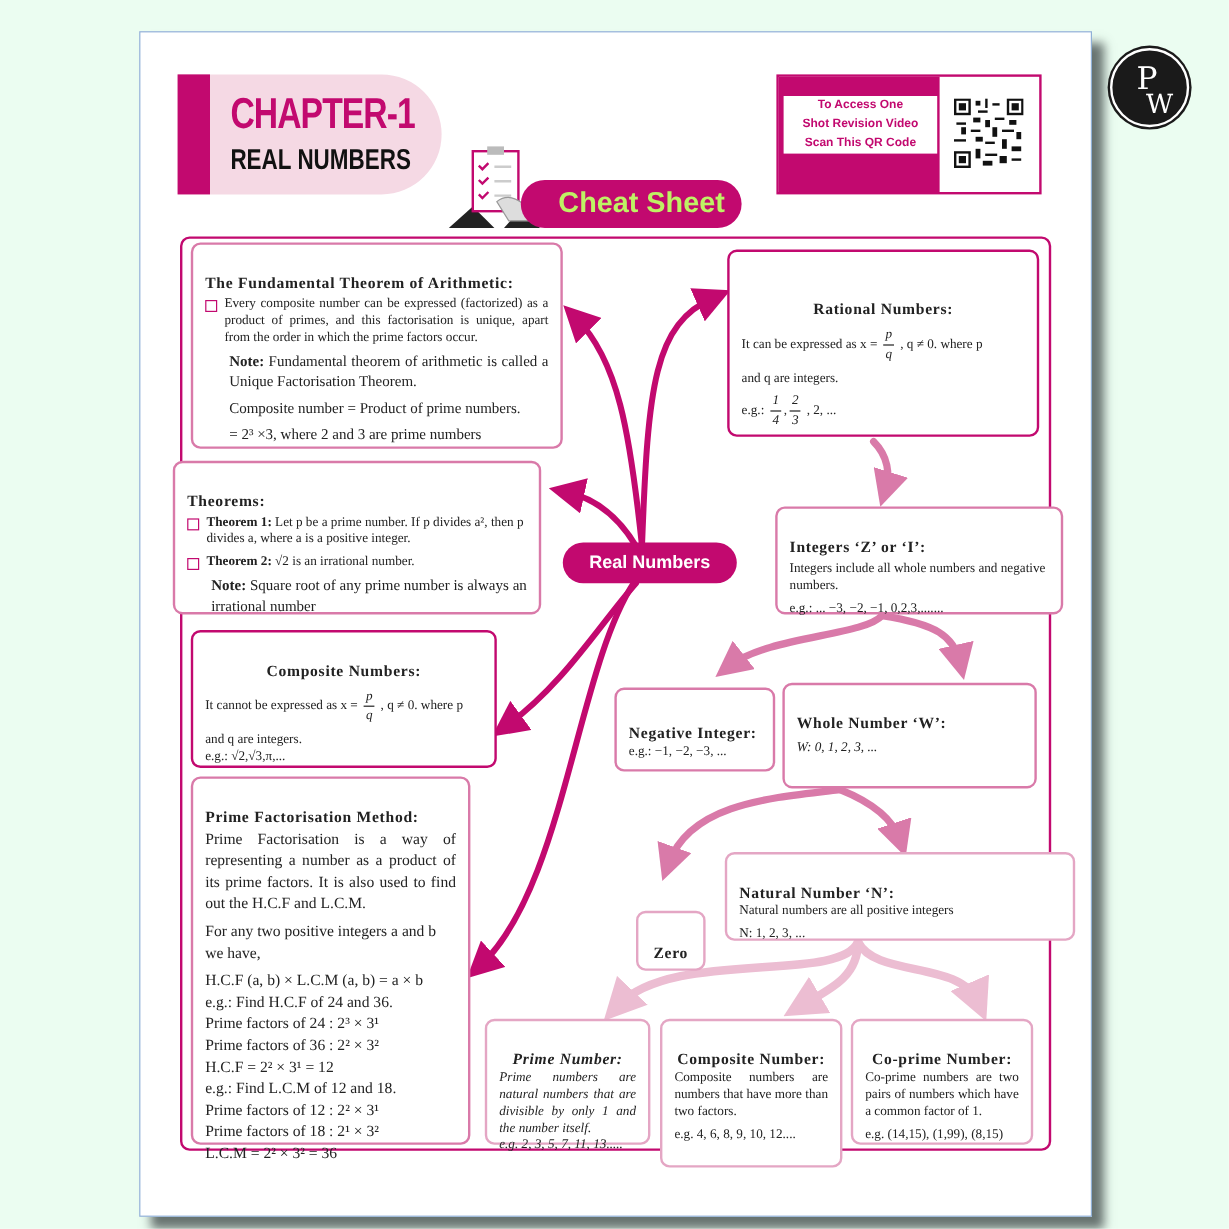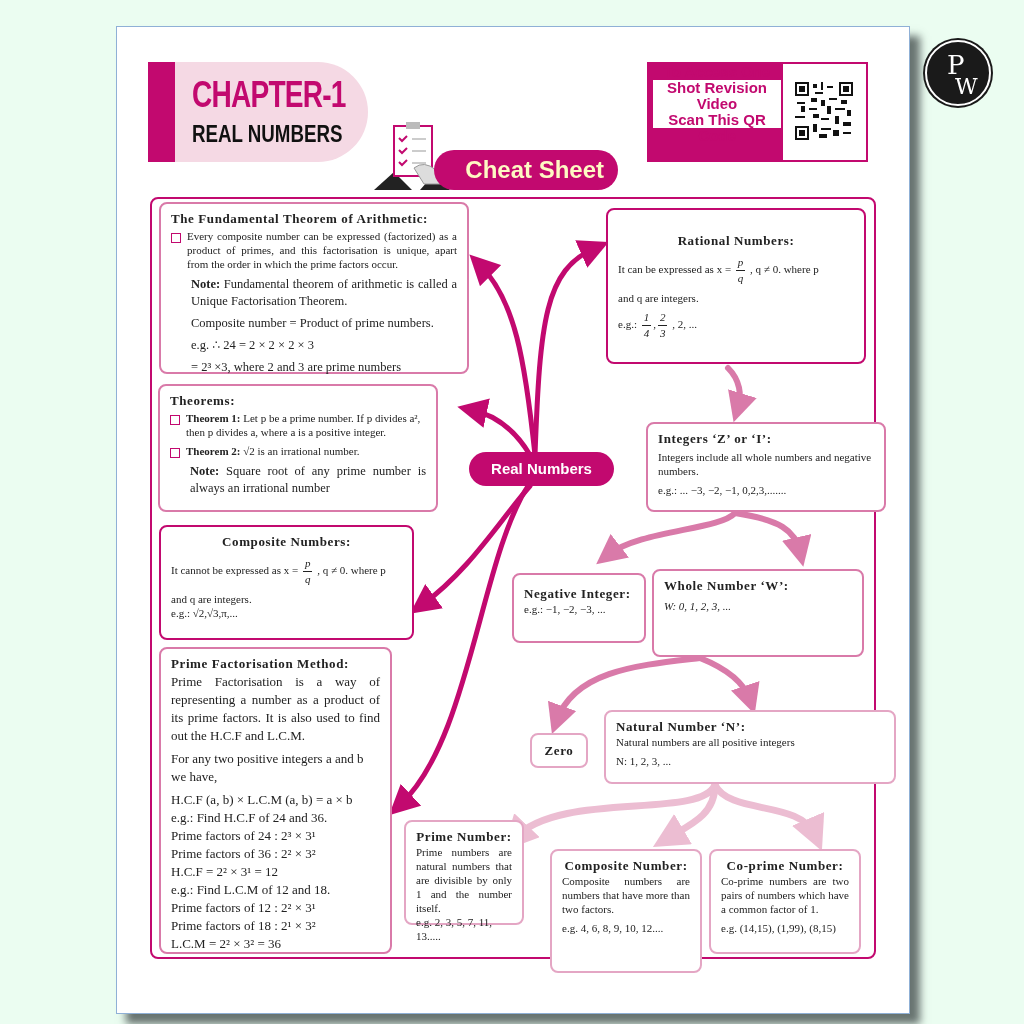--- a/index.html
+++ b/index.html
@@ -3,28 +3,28 @@
 <meta charset="utf-8">
 <style>
   html,body{margin:0;padding:0;}
   body{width:1024px;height:1024px;background:#ebfdf1;position:relative;overflow:hidden;font-family:"Liberation Serif",serif;color:#222;}
   .page{position:absolute;left:116px;top:26px;width:792px;height:986px;background:#fff;border:1px solid #8fb0d6;box-shadow:10px 10px 8px rgba(60,70,70,0.75);}
   .abs{position:absolute;}
   .chapter-wrap{left:148px;top:62px;width:220px;height:100px;background:#f5d9e4;border-radius:0 50px 50px 0;}
   .chapter-bar{left:148px;top:62px;width:27px;height:100px;background:#c2096f;}
   .chapter-title{left:192px;top:74px;font-family:"Liberation Sans",sans-serif;font-weight:bold;font-size:36px;color:#c2096f;letter-spacing:-1px;transform:scaleX(0.78);transform-origin:left;}
   .chapter-sub{left:192px;top:120px;font-family:"Liberation Sans",sans-serif;font-weight:bold;font-size:24px;color:#111;transform:scaleX(0.78);transform-origin:left;}
-  .cheat{left:434px;top:150px;width:184px;height:40px;background:#c2096f;border-radius:22px;color:#fef9c3;font-family:"Liberation Sans",sans-serif;font-weight:bold;font-size:24px;line-height:40px;text-align:right;padding-right:14px;box-sizing:border-box;}
+  .cheat{left:434px;top:150px;width:184px;height:40px;background:#c2096f;border-radius:22px;color:#bef264;font-family:"Liberation Sans",sans-serif;font-weight:bold;font-size:24px;line-height:40px;text-align:right;padding-right:14px;box-sizing:border-box;}
   .qr-box{left:647px;top:62px;width:221px;height:100px;border:2px solid #c2096f;box-sizing:border-box;background:#fff;}
   .qr-left{position:absolute;left:0;top:0;width:134px;height:96px;background:#c2096f;}
-  .qr-inner{position:absolute;left:4px;top:16px;width:128px;height:48px;background:#fff;display:flex;align-items:center;justify-content:center;text-align:center;font-family:"Liberation Sans",sans-serif;font-weight:bold;font-size:15px;line-height:16px;color:#c2096f;}
+  .qr-inner{position:absolute;left:4px;top:16px;width:128px;height:48px;background:#fff;display:flex;align-items:center;justify-content:center;text-align:center;font-family:"Liberation Sans",sans-serif;font-weight:bold;font-size:10px;line-height:16px;color:#c2096f;}
   .qr-code{position:absolute;left:146px;top:18px;width:58px;height:58px;}
   .pw-logo{left:925px;top:40px;width:62px;height:62px;border-radius:50%;background:#1a1a1a;border:2px solid #fff;box-shadow:0 0 0 2px #1a1a1a;}
   .main-frame{left:150px;top:197px;width:726px;height:762px;border:2.5px solid #c2096f;border-radius:8px;box-sizing:border-box;}
-  .box{position:absolute;background:#fff;border:2px solid #d97aa9;border-radius:8px;box-sizing:border-box;padding:6px 10px;font-size:12.5px;line-height:17px;}
+  .box{position:absolute;background:#fff;border:2px solid #d97aa9;border-radius:8px;box-sizing:border-box;padding:23px 10px;font-size:12.5px;line-height:17px;}
   .box.dark{border-color:#c2096f;}
   .box.light{border-color:#e4a6c4;}
   .h{font-weight:bold;font-size:13px;letter-spacing:0.6px;}
   .ctr{text-align:center;}
   .just{text-align:justify;}
   .bul{display:flex;gap:6px;margin-top:2px;}
   .chk{width:8px;height:8px;border:1.5px solid #c2096f;flex:none;margin-top:4px;}
   .sm{font-size:11px;line-height:14px;}
   .ind{margin-left:20px;}
   .frac{display:inline-flex;flex-direction:column;align-items:center;vertical-align:middle;font-style:italic;line-height:15px;margin:0 2px;}
@@ -153,25 +153,24 @@
   <div class="h">The Fundamental Theorem of Arithmetic:</div>
   <div class="bul sm">
     <span class="chk"></span>
     <span class="just">Every composite number can be expressed (factorized) as a product of primes, and this factorisation is unique, apart from the order in which the prime factors occur.</span>
   </div>
   <div class="ind just p">
     <span class="b">Note:</span>
     <span>Fundamental theorem of arithmetic is called a Unique Factorisation Theorem.</span>
   </div>
   <div class="ind p">Composite number = Product of prime numbers.</div>
-  <div class="ind p">e.g. ∴ 24 = 2 × 2 × 2 × 3</div>
   <div class="ind p">= 2³ ×3, where 2 and 3 are prime numbers</div>
 </div>
 
-<div class="box" style="left:158px;top:384px;width:280px;height:128px;">
+<div class="box" style="left:144px;top:384px;width:307px;height:128px;">
   <div class="h">Theorems:</div>
   <div class="bul sm">
     <span class="chk"></span>
     <span><span class="b">Theorem 1:</span> <span>Let p be a prime number. If p divides a², then p divides a, where a is a positive integer.</span></span>
   </div>
   <div class="bul sm p">
     <span class="chk"></span>
     <span><span class="b">Theorem 2:</span> <span>√2 is an irrational number.</span></span>
   </div>
   <div class="ind just p">
@@ -242,31 +241,31 @@
 <div class="box" style="left:512px;top:573px;width:134px;height:70px;">
   <div class="h" style="margin-top:4px;">Negative Integer:</div>
   <div class="sm">e.g.: −1, −2, −3, ...</div>
 </div>
 
 <div class="box" style="left:652px;top:569px;width:212px;height:88px;">
   <div class="h">Whole Number ‘W’:</div>
   <div class="sm p i">W: 0, 1, 2, 3, ...</div>
 </div>
 
-<div class="box light" style="left:530px;top:733px;width:58px;height:35px;text-align:center;line-height:20px;">
+<div class="box light" style="left:530px;top:759px;width:58px;height:35px;text-align:center;line-height:20px;">
   <div class="h">Zero</div>
 </div>
 
 <div class="box light" style="left:604px;top:710px;width:292px;height:74px;">
   <div class="h">Natural Number ‘N’:</div>
   <div class="sm">Natural numbers are all positive integers</div>
   <div class="sm p">N: 1, 2, 3, ...</div>
 </div>
 
-<div class="box light" style="left:404px;top:820px;width:120px;height:105px;">
+<div class="box light" style="left:404px;top:849px;width:138px;height:105px;font-style:italic;">
   <div class="h ctr">Prime Number:</div>
   <div class="sm just">Prime numbers are natural numbers that are divisible by only 1 and the number itself.</div>
   <div class="sm">e.g. 2, 3, 5, 7, 11, 13.....</div>
 </div>
 
 <div class="box light" style="left:550px;top:849px;width:152px;height:124px;">
   <div class="h ctr">Composite Number:</div>
   <div class="sm just">Composite numbers are numbers that have more than two factors.</div>
   <div class="sm p">e.g. 4, 6, 8, 9, 10, 12....</div>
 </div>

